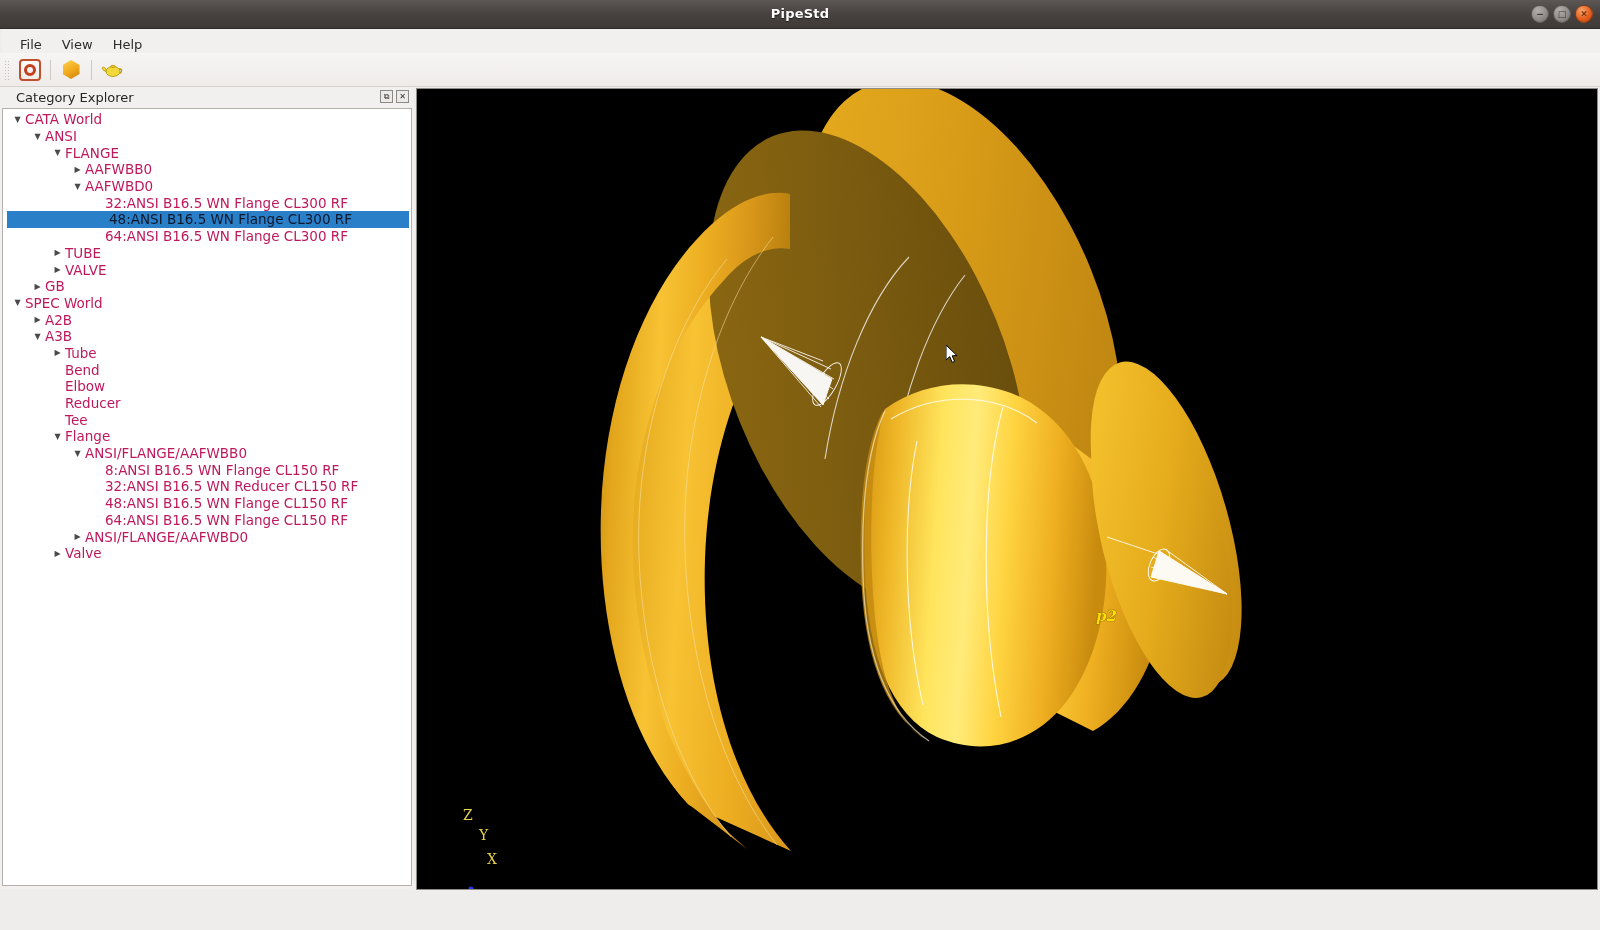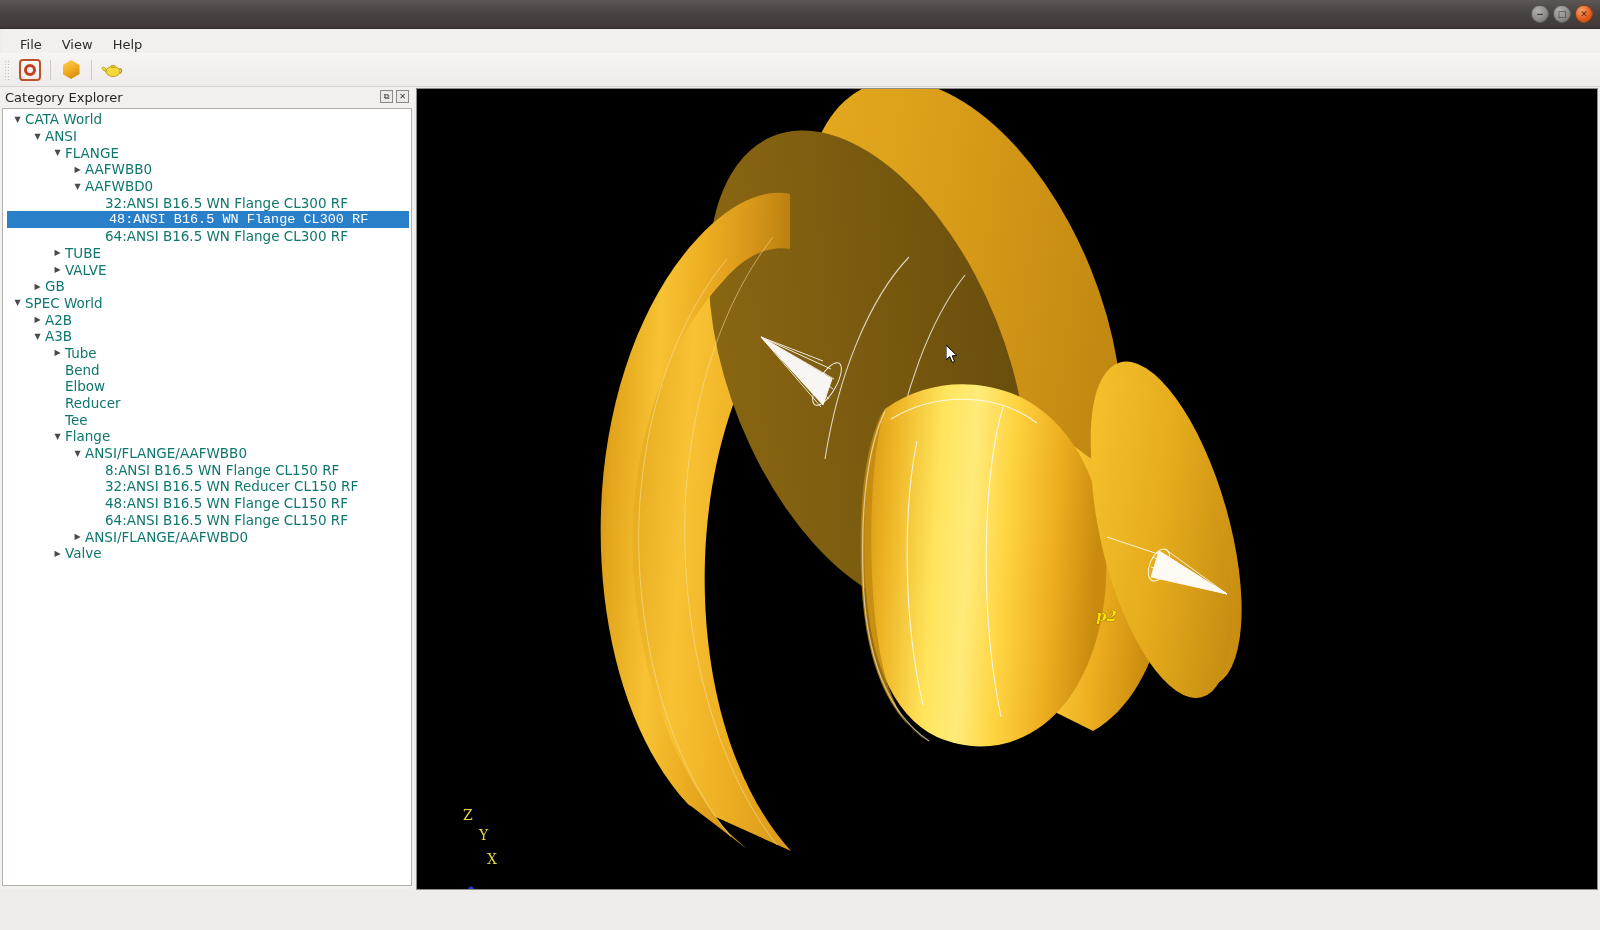--- a/index.html
+++ b/index.html
@@ -134,20 +134,21 @@
   
   .icon-teapot { display:block; }
 
   
   .dock {
     position: absolute;
     left: 0; top: 87px;
     width: 414px; height: 802px;
     background: #f2f0ee;
     box-sizing: border-box;
+    padding-left: 11px;
   }
   .dock-title {
     position: relative;
     height: 21px;
     display: flex; align-items: center;
     padding-left: 5px;
     font-size: 13px;
     color: #242424;
     background: #f2f0ee;
     box-sizing: border-box;
@@ -175,29 +176,28 @@
   }
   .tree {
     padding-top: 2px;
   }
   .tree-row {
     position: relative;
     height: 16.7px;
     display: flex;
     align-items: center;
     font-size: 13.5px;
-    color: #0f766e;
+    color: #be185d;
     white-space: nowrap;
     box-sizing: border-box;
   }
   .tree-row.selected {
     background: #2a7fc9;
-    color: #ffffff;
+    color: #0f172a;
     margin: 0 2px 0 4px;
-    font-family: Liberation Mono, monospace;
   }
   .arrow {
     width: 13px;
     display: inline-block;
     text-align: center;
     font-size: 8px;
     color: #4a4a4a;
     flex: none;
   }
   .arrow.open::before { content: "\25BC"; }
@@ -240,20 +240,21 @@
     width: 14px; height: 20px;
     pointer-events: none;
   }
 </style>
 </head>
 <body>
 
 <div id="app">
 
   <div class="titlebar">
+    <div class="titlebar-title">PipeStd</div>
     <div class="win-buttons">
       <div class="win-btn min">
         <span class="win-glyph">−</span>
       </div>
       <div class="win-btn max">
         <span class="win-glyph">□</span>
       </div>
       <div class="win-btn close">
         <span class="win-glyph">✕</span>
       </div>

